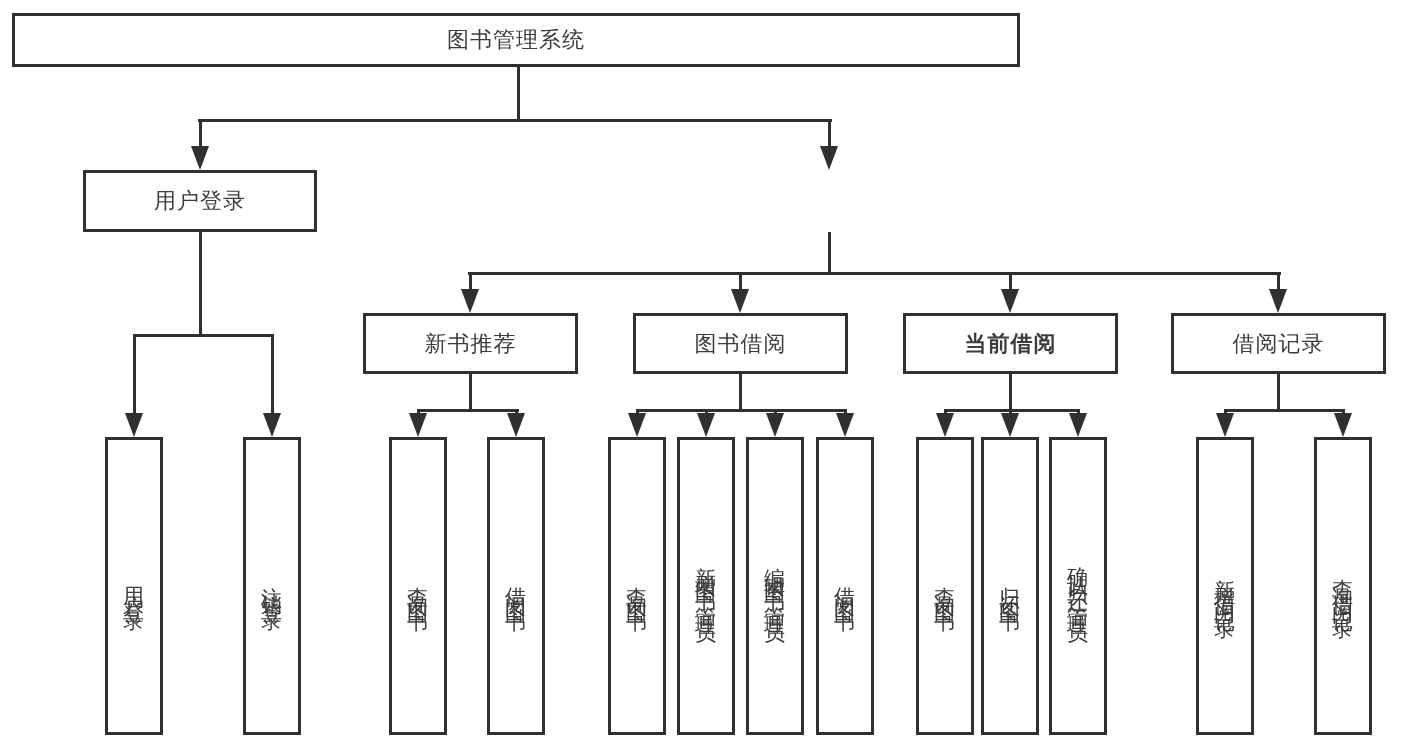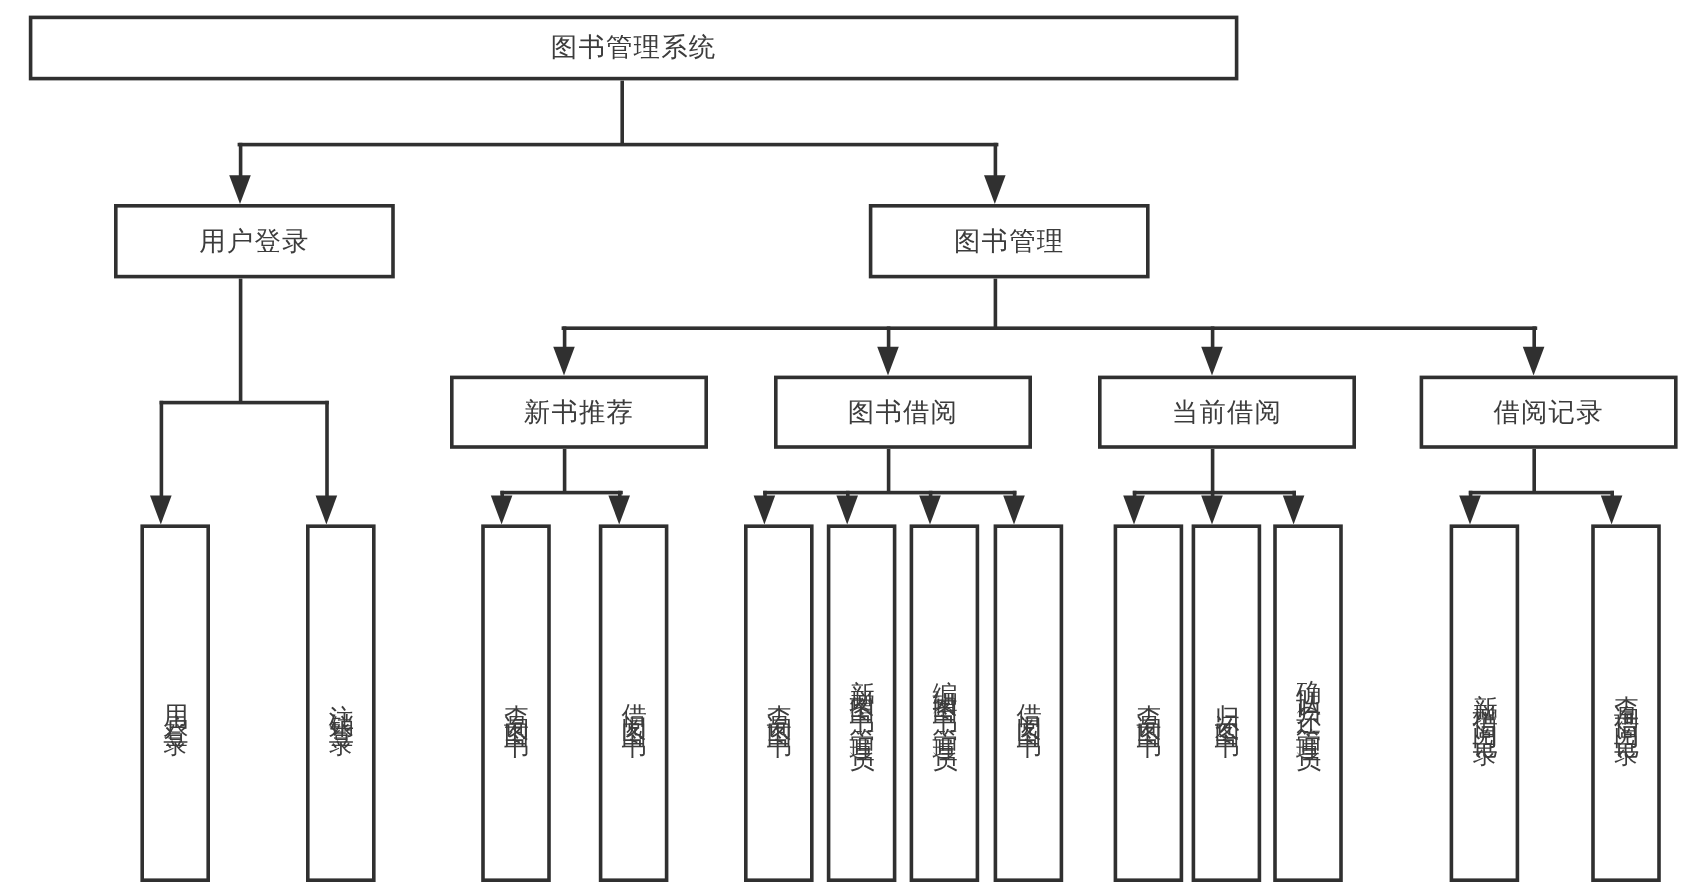--- a/index.html
+++ b/index.html
@@ -13,21 +13,20 @@
   }
   .box {
     position: absolute;
     box-sizing: border-box;
     border: 3px solid #303030;
     background: #ffffff;
     display: flex;
     align-items: center;
     justify-content: center;
     color: #3c3c3c;
-    margin-left: 12px;
   }
   .hlabel {
     font-size: 22px;
     letter-spacing: 1px;
     white-space: nowrap;
   }
   .leaf { width: 58px; height: 298px; top: 437px; }
   .vtext {
     writing-mode: vertical-rl;
     text-orientation: mixed;
@@ -120,31 +119,28 @@
   <div class="arrow-down" style="left:1216px; top:413px;"></div>
   <div class="arrow-down" style="left:1334px; top:413px;"></div>
 
   <div class="box" style="left:12px; top:13px; width:1008px; height:54px;">
     <span class="hlabel">图书管理系统</span>
   </div>
 
   <div class="box" style="left:83px; top:170px; width:234px; height:62px;">
     <span class="hlabel">用户登录</span>
   </div>
-  <div class="box" style="left:712px; top:170px; width:234px; height:62px;">
-    <span class="hlabel">图书管理</span>
-  </div>
 
   <div class="box" style="left:633px; top:313px; width:215px; height:61px;">
     <span class="hlabel">图书借阅</span>
   </div>
   <div class="box" style="left:363px; top:313px; width:215px; height:61px;">
     <span class="hlabel">新书推荐</span>
   </div>
-  <div class="box" style="left:903px; top:313px; width:215px; height:61px;">
+  <div class="box" style="left:903px; top:313px; width:215px; height:61px;font-weight:bold;">
     <span class="hlabel">当前借阅</span>
   </div>
   <div class="box" style="left:1171px; top:313px; width:215px; height:61px;">
     <span class="hlabel">借阅记录</span>
   </div>
 
   <div class="box leaf" style="left:105px;">
     <span class="vtext">用户登录</span>
   </div>
   <div class="box leaf" style="left:243px;">

